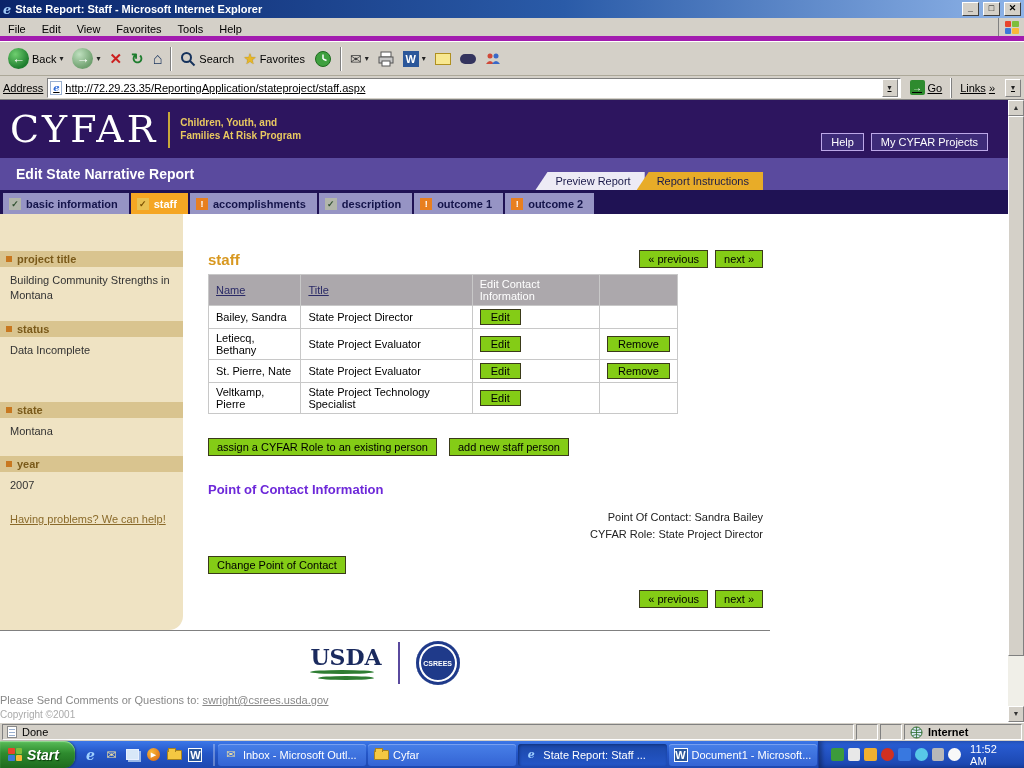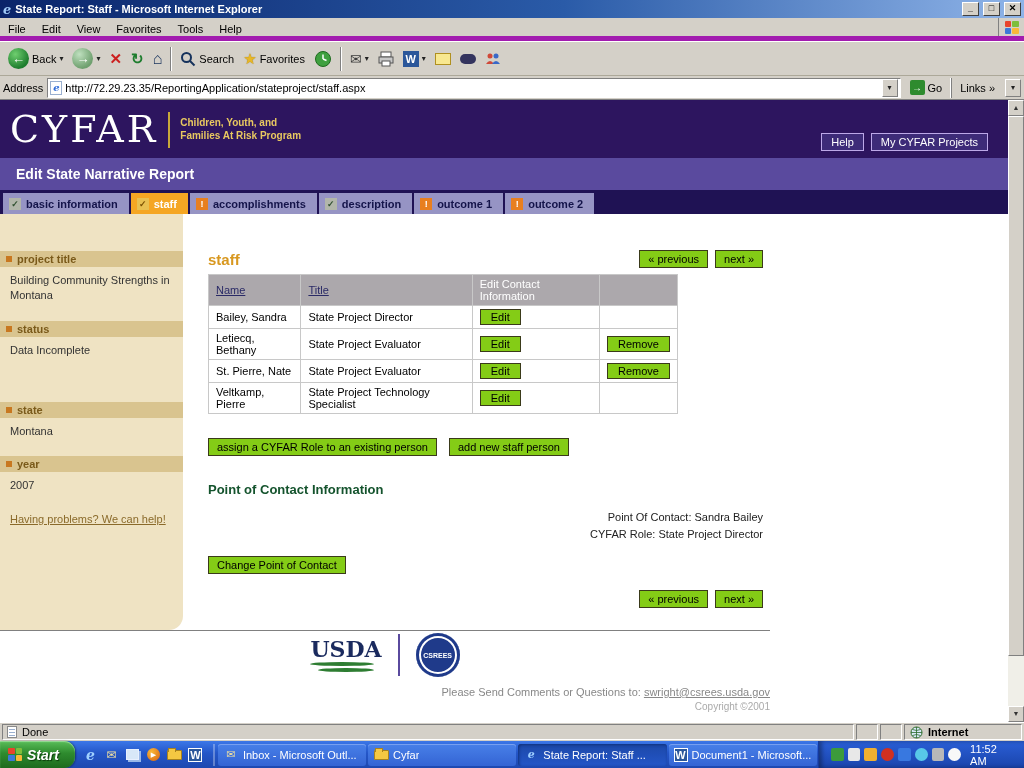--- a/index.html
+++ b/index.html
@@ -32,21 +32,21 @@
   .g-stop { color:#CC1F1F; font-size:15px; font-weight:bold; }
   .g-refresh { color:#1E7D2E; font-size:15px; font-weight:bold; }
   .g-home { color:#16325C; font-size:16px; }
   .g-star { color:#E8B727; font-size:15px; text-shadow:0 0 1px #8A6A00; }
   .g-mail { color:#3A3A3A; font-size:14px; }
   .sq-word { width:16px; height:16px; background:#2B579A; color:#fff; font-weight:bold; font-size:11px; display:flex; align-items:center; justify-content:center; }
   .sq-discuss { width:16px; height:12px; background:#F8E890; border:1px solid #B09020; }
   .sq-research { width:16px; height:10px; background:#34345E; border-radius:5px; }
 
   
-  .addressbar { height:24px; background:#D4D0C8; display:flex; align-items:center; padding:0 3px; gap:4px; flex:none; border-bottom:1px solid #808080; }
+  .addressbar { height:24px; background:#D4D0C8; display:flex; align-items:center; padding:0 3px; gap:4px; flex:none; border-bottom:1px solid #808080;text-decoration:underline; }
   .addr-field { flex:1; height:20px; background:#fff; border:1px solid; border-color:#808080 #fff #fff #808080; display:flex; align-items:center; padding:0 2px; gap:3px; }
   .page-ico { width:12px; height:14px; background:#fff; border:1px solid #9AB0D0; color:#2E6BD8; font-family:"DejaVu Serif",serif; font-style:italic; font-weight:bold; font-size:10px; line-height:12px; text-align:center; flex:none; }
   .url-input { flex:1; border:none; outline:none; font:11px "Liberation Sans",sans-serif; }
   .addr-dd { width:16px; height:18px; background:#D4D0C8; border:1px solid; border-color:#fff #808080 #808080 #fff; text-align:center; line-height:16px; }
   .go { display:flex; align-items:center; gap:3px; padding:0 5px; }
   .go-ico { width:15px; height:15px; background:#2E8B2E; color:#fff; border-radius:2px; display:flex; align-items:center; justify-content:center; font-size:10px; }
   .links { display:flex; align-items:center; gap:3px; padding:0 6px 0 8px; border-left:1px solid #808080; box-shadow:-1px 0 0 #fff; height:20px; }
 
   
   .page { flex:1; display:flex; min-height:0; }
@@ -99,29 +99,29 @@
   .nav-btns { display:flex; gap:7px; }
 
   table.staff { border-collapse:collapse; margin-top:6px; width:470px; }
   .staff th, .staff td { border:1px solid #C8C8C8; padding:3px 7px; text-align:left; height:21px; font-weight:normal; }
   .staff thead th { background:#ACA8AC; }
   .th-link { color:#2A2A66; text-decoration:underline; font-weight:bold; }
   .th-white { color:#fff; font-weight:bold; }
   .col-name{width:105px}.col-title{width:215px}.col-edit{width:152px}.col-rm{width:70px}
 
   .actions { margin-top:24px; display:flex; gap:12px; }
-  .poc-h { margin-top:26px; color:#14532d; font-size:13px; font-weight:bold; }
+  .poc-h { margin-top:26px; color:#6d28d9; font-size:13px; font-weight:bold; }
   .poc-line { margin-top:5px; color:#222;text-align:right; }
   .poc-line.first { margin-top:14px; }
   .change-row { margin-top:16px; }
   .bottom-nav { margin-top:16px; display:flex; justify-content:flex-end; gap:7px; }
 
   
   .footer { height:92px; flex:none; background:#fff; }
-  .footer-inner { width:770px; border-top:1px solid #808080; padding-top:2px; text-align:right; }
+  .footer-inner { width:770px; border-top:1px solid #808080; padding-top:10px; text-align:left; }
   .logos { display:flex; justify-content:center; align-items:center; gap:16px; }
   .usda-txt { font-family:"DejaVu Serif",serif; font-weight:bold; font-size:22px; color:#1A2A5E; line-height:1; }
   .usda-swoosh { width:64px; height:4px; background:#2E7D32; border-radius:50%; margin-top:2px; }
   .usda-swoosh.s2 { width:56px; margin-left:8px; margin-top:2px; }
   .logo-div { width:2px; height:42px; background:#5A4A9E; }
   .csrees { width:44px; height:44px; border-radius:50%; background:#1F3A8A; color:#fff; font-size:7px; font-weight:bold; display:flex; align-items:center; justify-content:center; box-shadow:inset 0 0 0 3px #1F3A8A, inset 0 0 0 5px #fff; }
   .comments { margin-top:9px; color:#888; }
   .comments .mail-link { text-decoration:underline; color:#888; cursor:pointer; }
   .copyright { margin-top:3px; color:#AAA; font-size:10px; }
 
@@ -285,20 +285,24 @@
           <span>Families At Risk Program</span>
         </span>
         <span class="banner-btns">
           <button class="banner-btn">Help</button>
           <button class="banner-btn">My CYFAR Projects</button>
         </span>
       </div>
 
       <div class="report-bar">
         <span class="report-title">Edit State Narrative Report</span>
+        <span class="report-tabs">
+          <span class="rtab preview">Preview Report</span>
+          <span class="rtab instr">Report Instructions</span>
+        </span>
       </div>
 
       <div class="tab-bar">
         <span class="tab">
           <span class="tab-ico ico-check">✓</span>
           <span>basic information</span>
         </span>
         <span class="tab active">
           <span class="tab-ico ico-check">✓</span>
           <span>staff</span>

